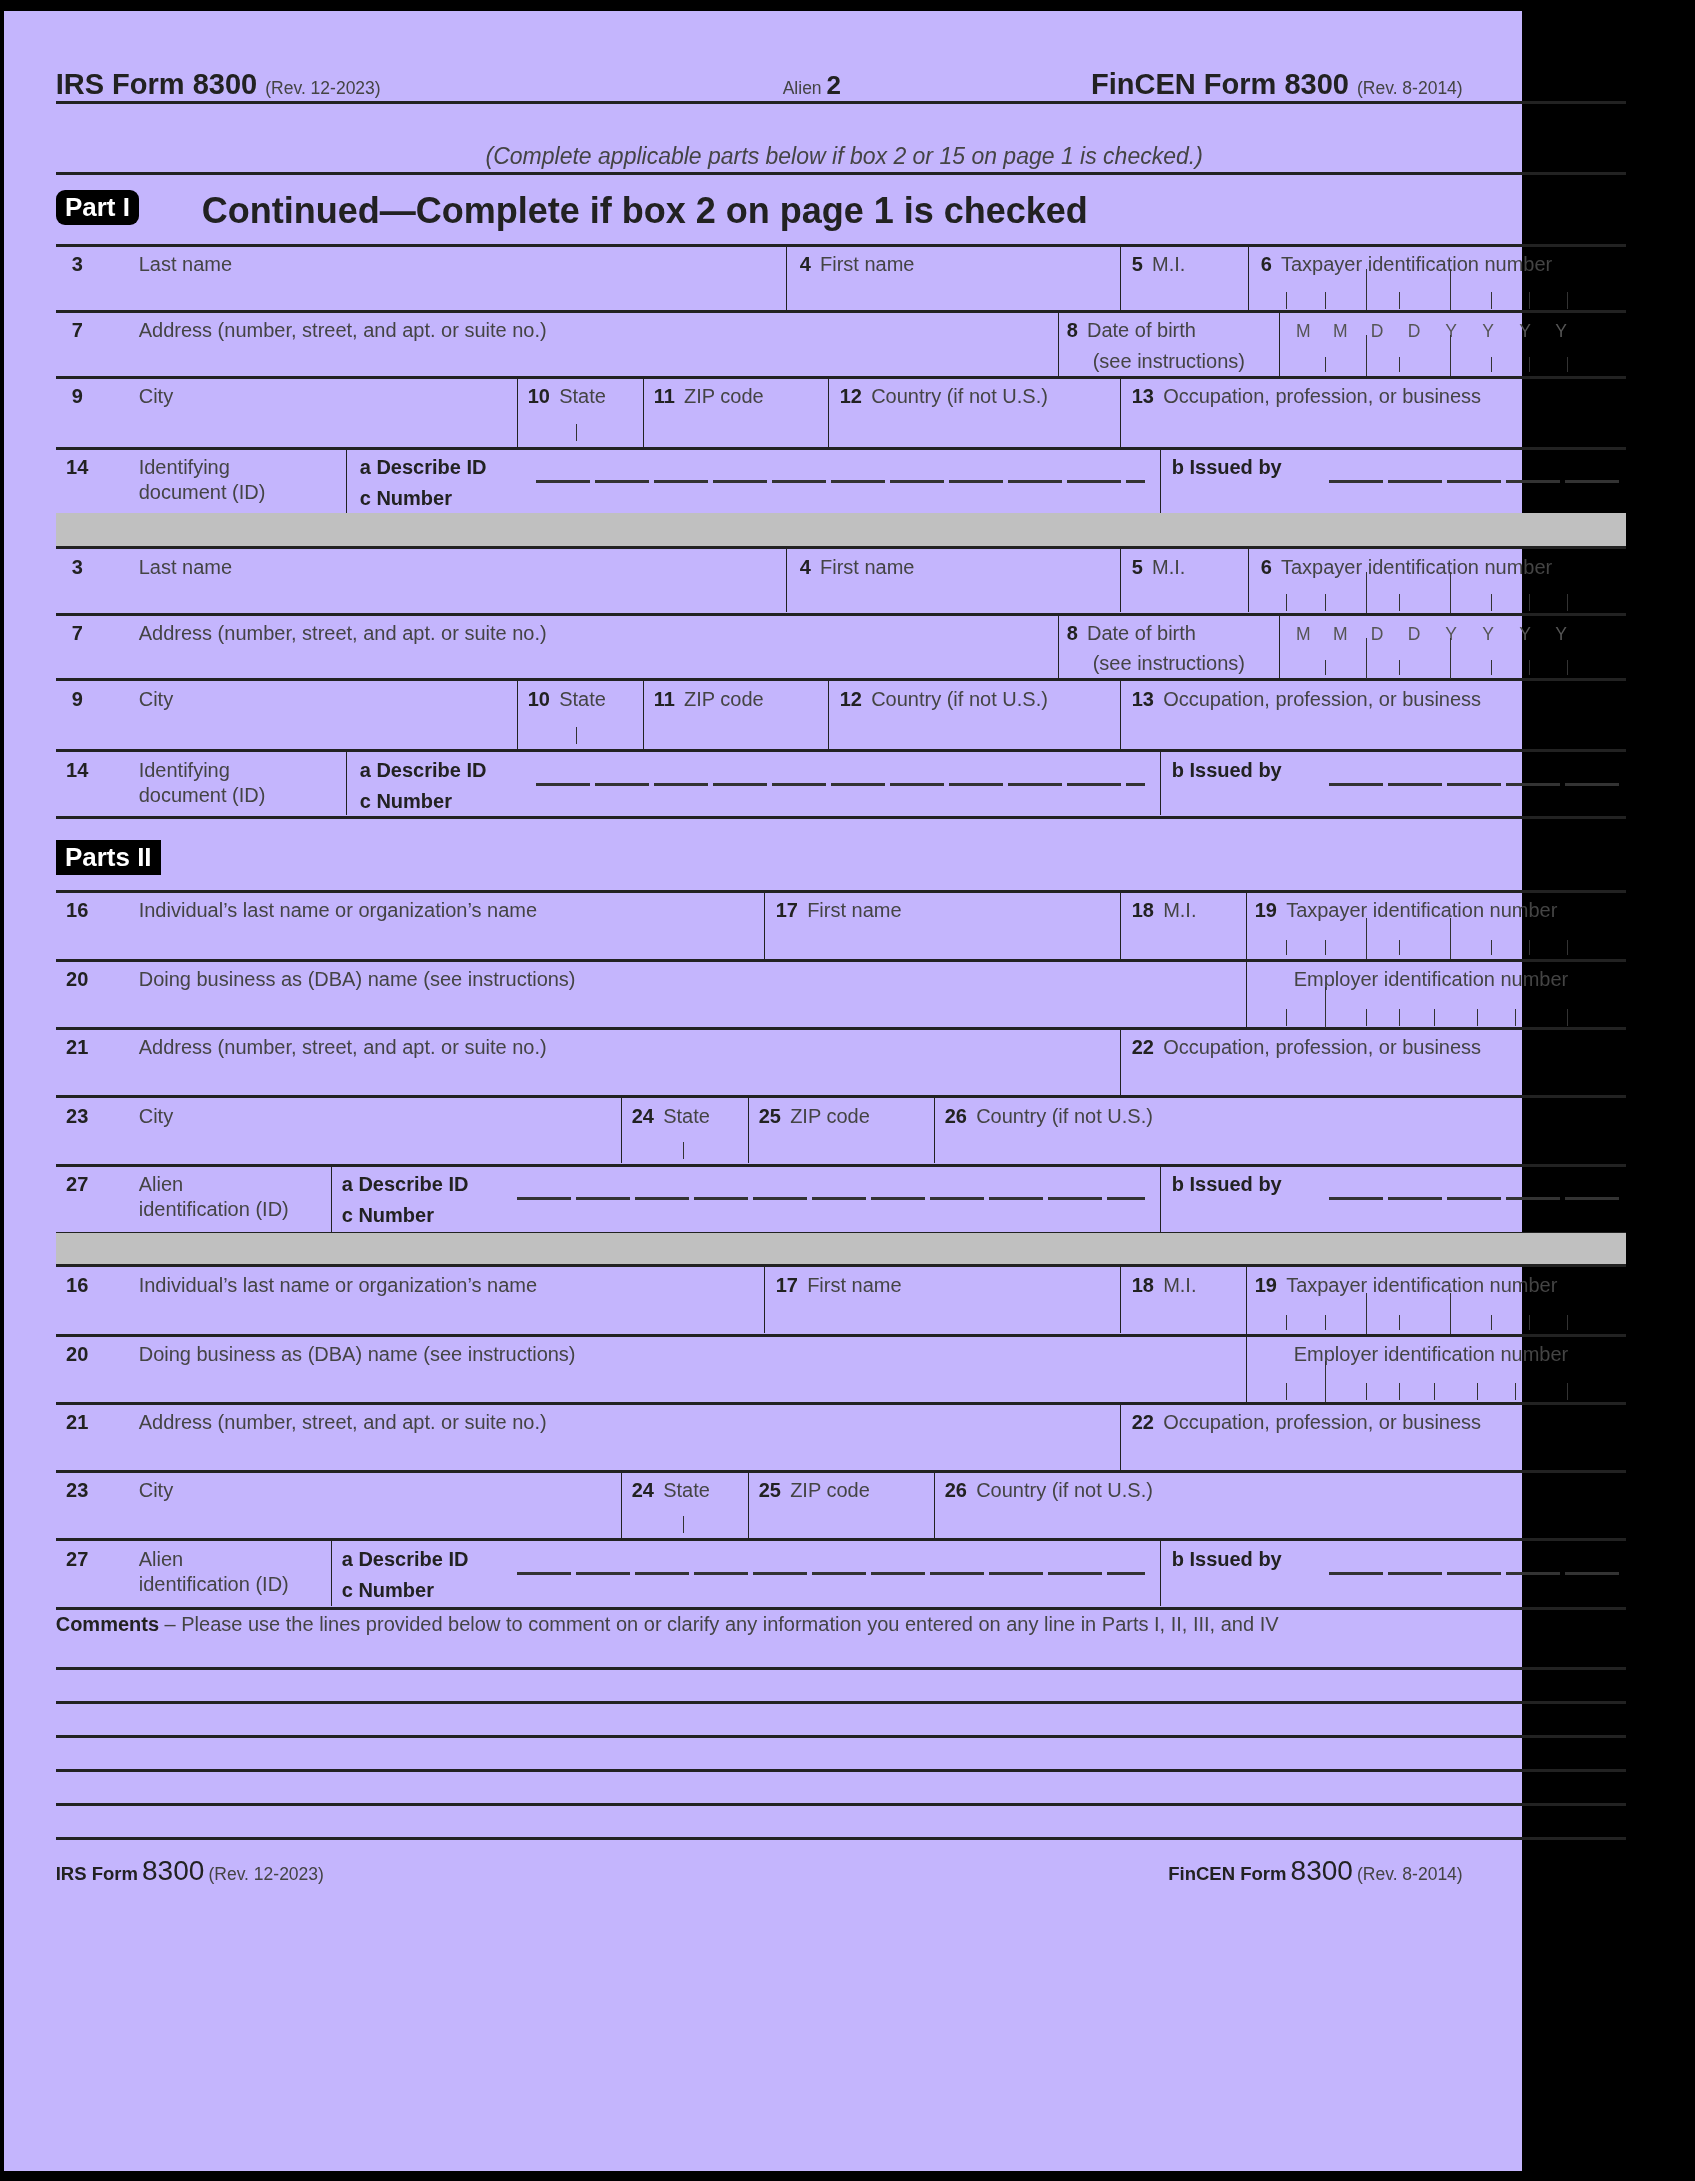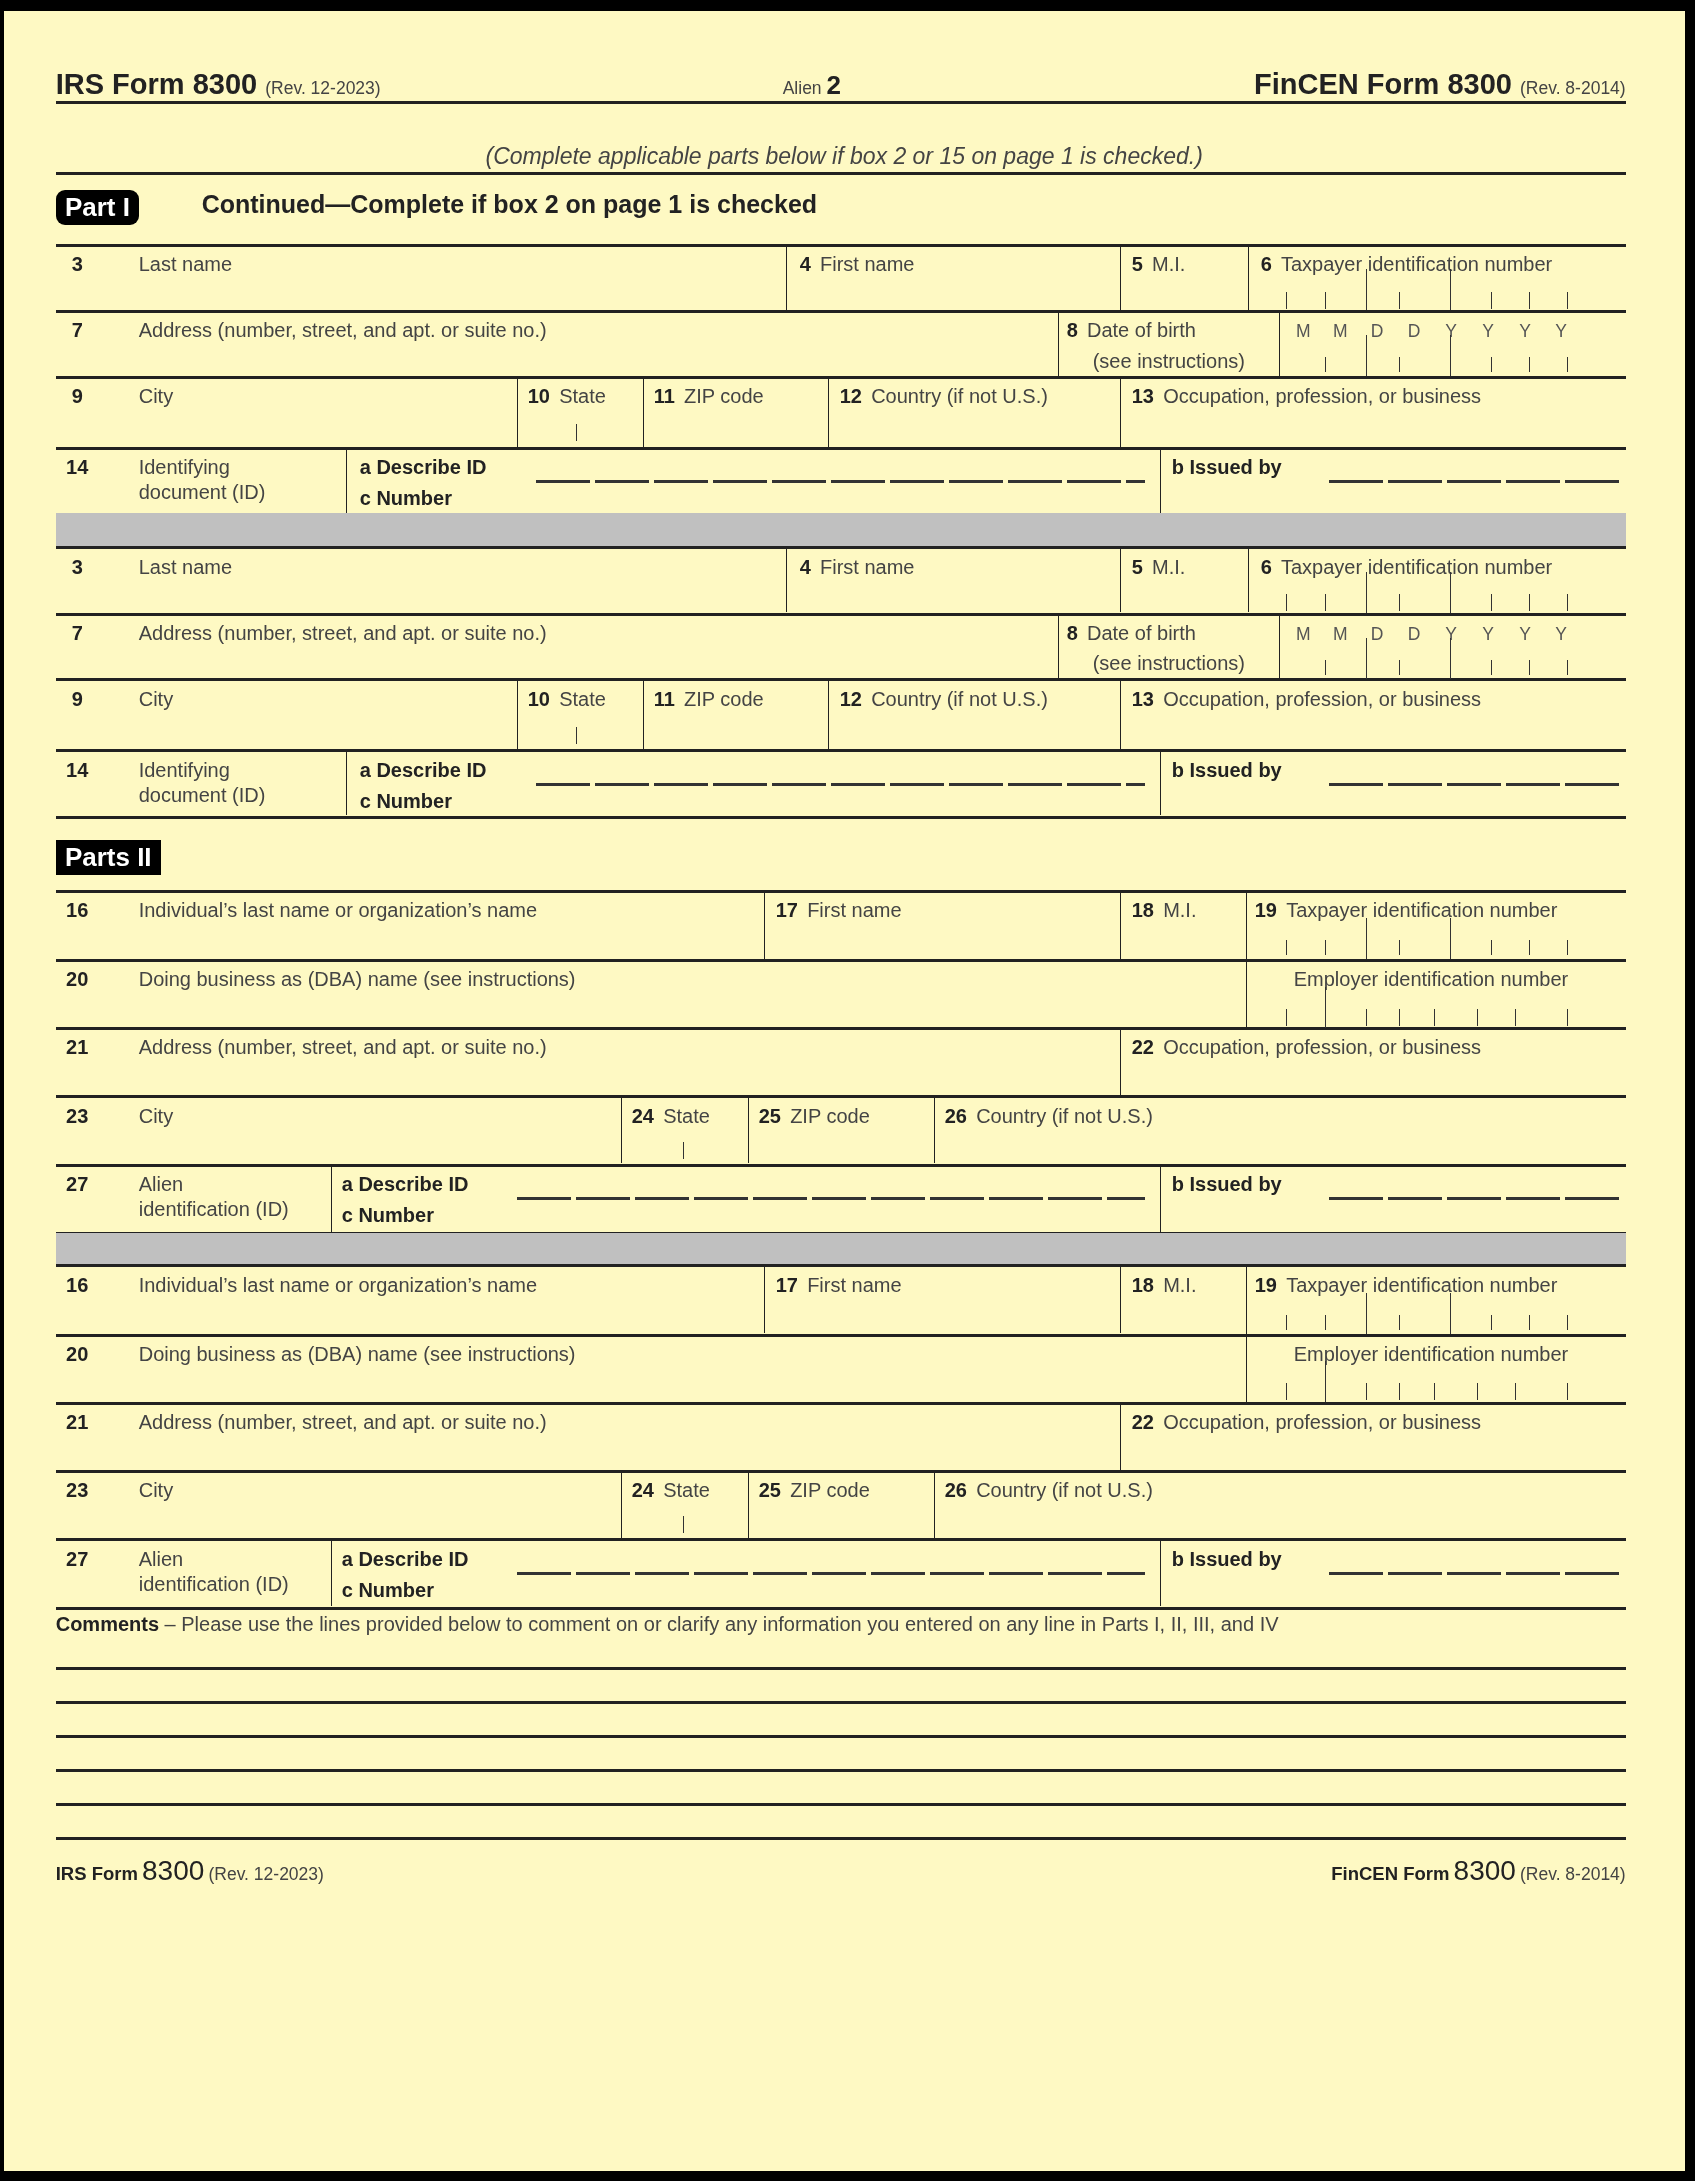--- a/index.html
+++ b/index.html
@@ -1,29 +1,29 @@
 <!DOCTYPE html>
 <html style="font-size:14.8px"><head>
 <meta charset="utf-8">
 <style>
   html,body{margin:0;padding:0;}
   body{width:1695px;height:2182px;background:#000;position:relative;overflow:hidden;font-family:"Liberation Sans",sans-serif;color:#111;}
-  .page{position:absolute;left:3.7px;top:11px;width:1681px;height:2160px;background:#fef9c3;}
+  .page{position:absolute;left:3.7px;top:11px;width:1518px;height:2160px;background:#c4b5fd;}
   .abs{position:absolute;}
   .hline{position:absolute;left:52px;width:1570px;background:#222;}
   .vline{position:absolute;width:1.8px;background:#222;}
   .lbl{position:absolute;font-size:20px;color:#444;white-space:nowrap;line-height:1.15;}
   .num{font-weight:bold;color:#222;margin-right:9.2px;}
   .numc{position:absolute;font-size:20px;font-weight:bold;color:#222;width:37px;text-align:center;}
   .blab{font-weight:bold;color:#222;}
   .gray{position:absolute;left:52px;width:1570px;background:#c0c0c0;}
   .tick{position:absolute;width:1.8px;background:#333;}
   .dash{position:absolute;height:2.8px;background-image:repeating-linear-gradient(90deg,#333 0 54px,transparent 54px 59px);}
   .partbadge{position:absolute;background:#000;color:#fff;font-weight:bold;font-size:26px;padding:1.8px 9.2px;line-height:31px;}
-  .parttitle{position:absolute;font-weight:bold;font-size:25px;color:#222;}
+  .parttitle{position:absolute;font-weight:bold;font-size:36px;color:#222;}
   .dob{position:absolute;font-size:17.5px;color:#555;width:37px;text-align:center;}
   .field{position:absolute;}
 </style>
 </head>
 <body>
 
 <div class="page">
 
   <div class="abs" style="left:52px;top:57px;font-size:29px;font-weight:bold;color:#222;">
     <span>IRS Form 8300</span>

